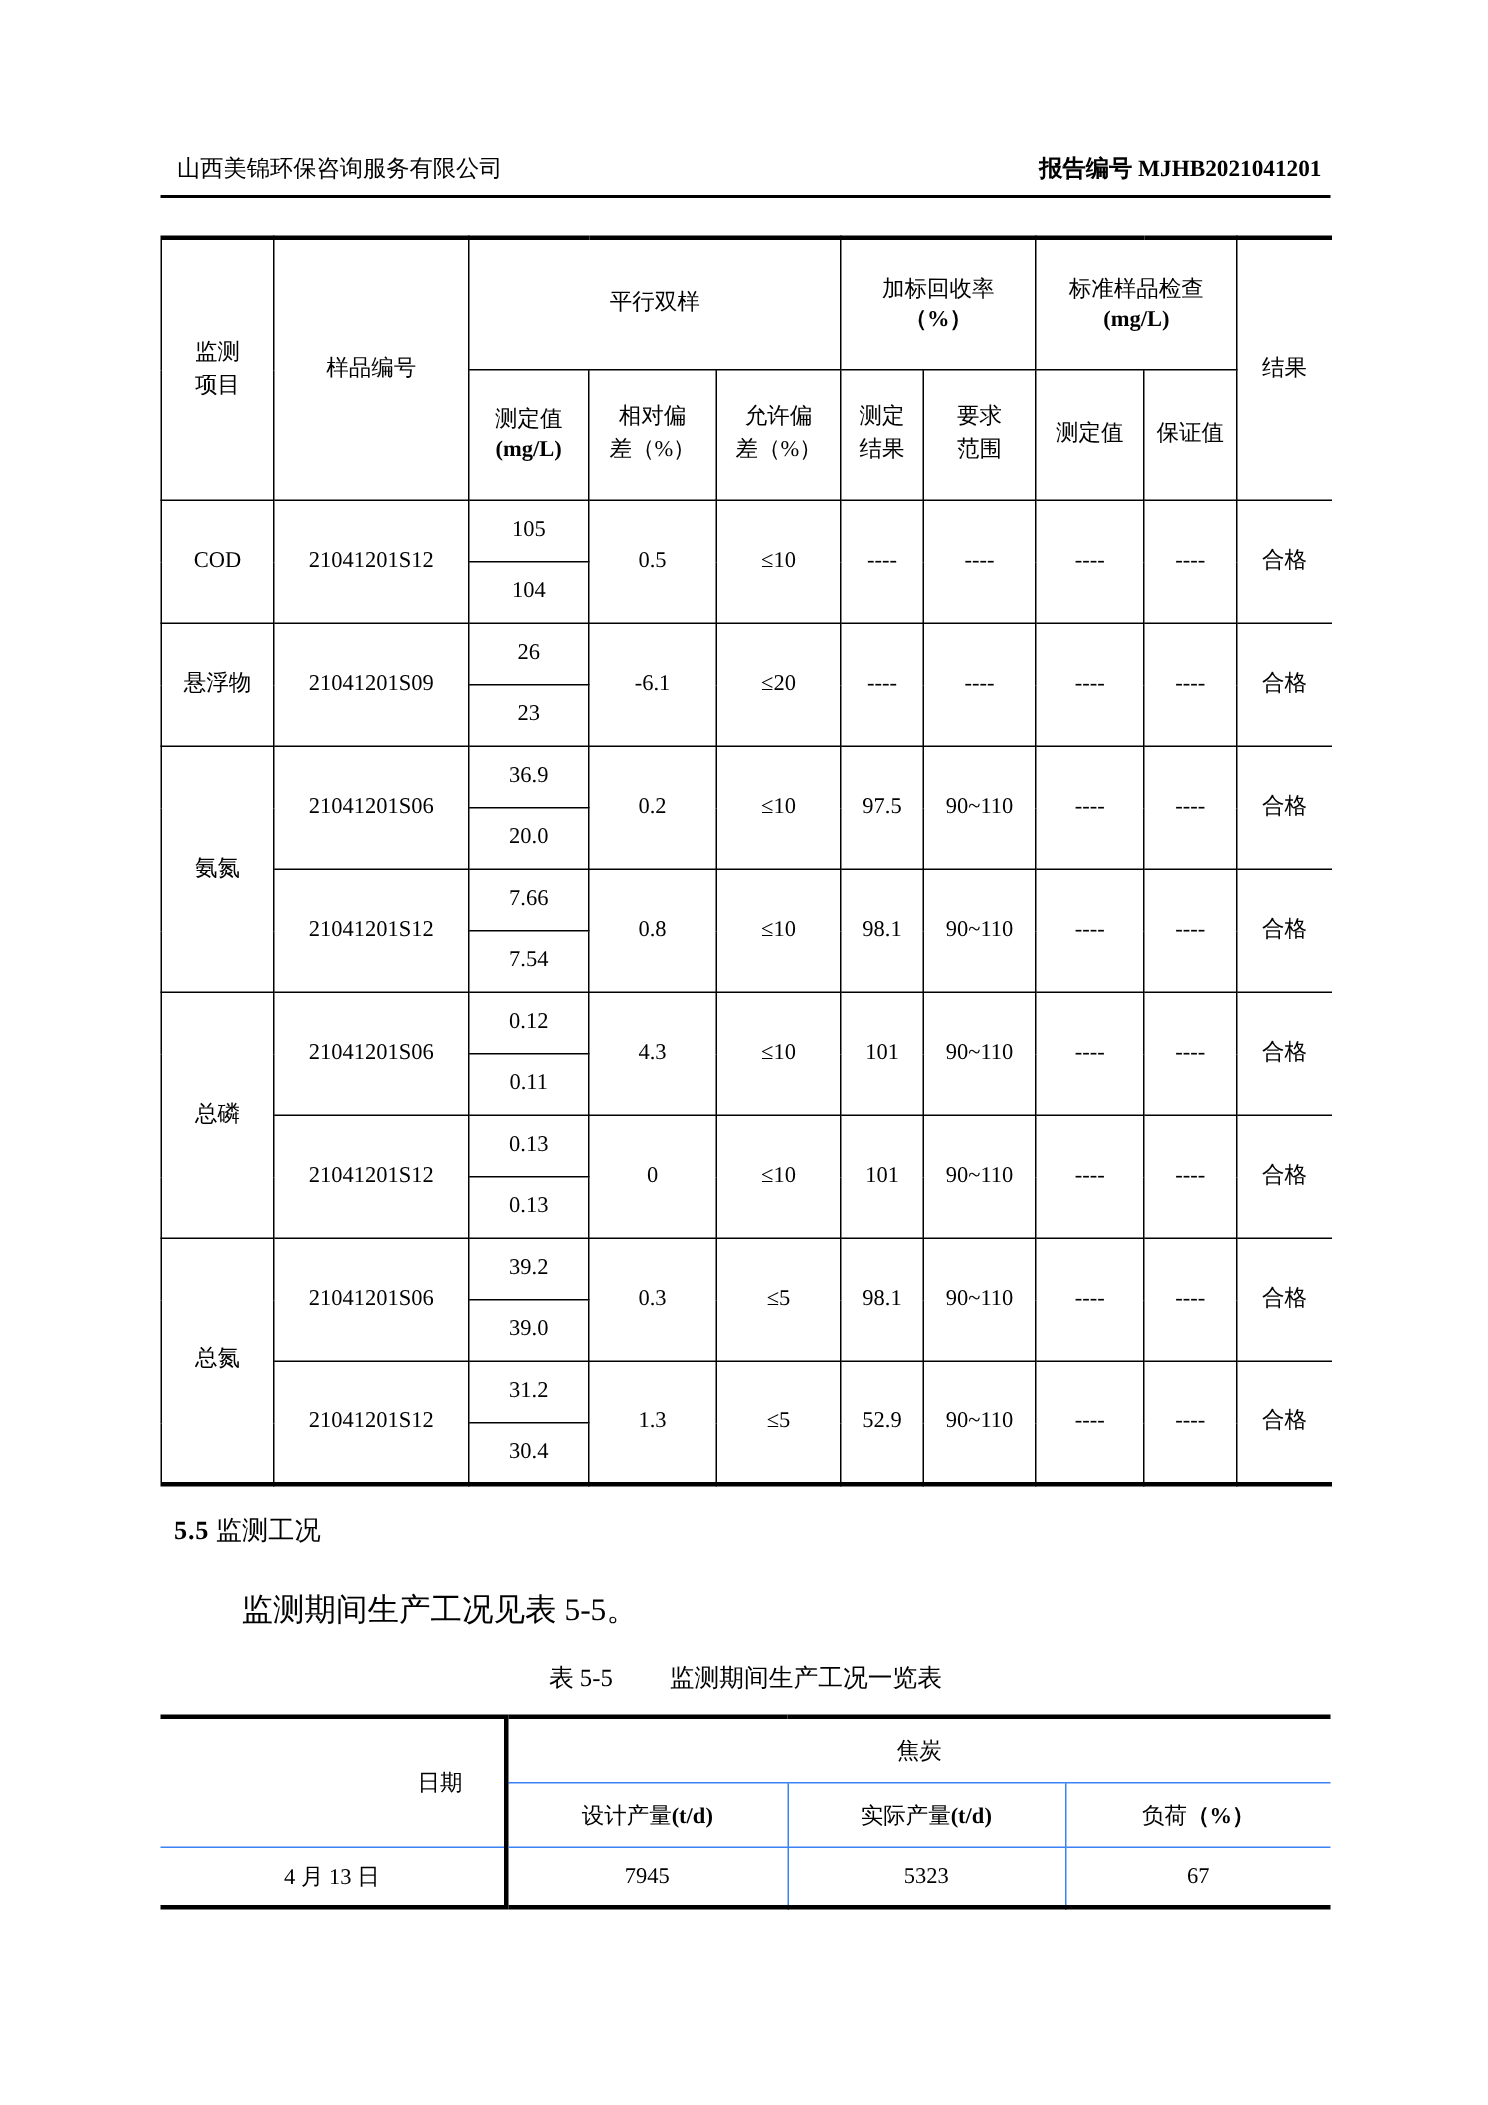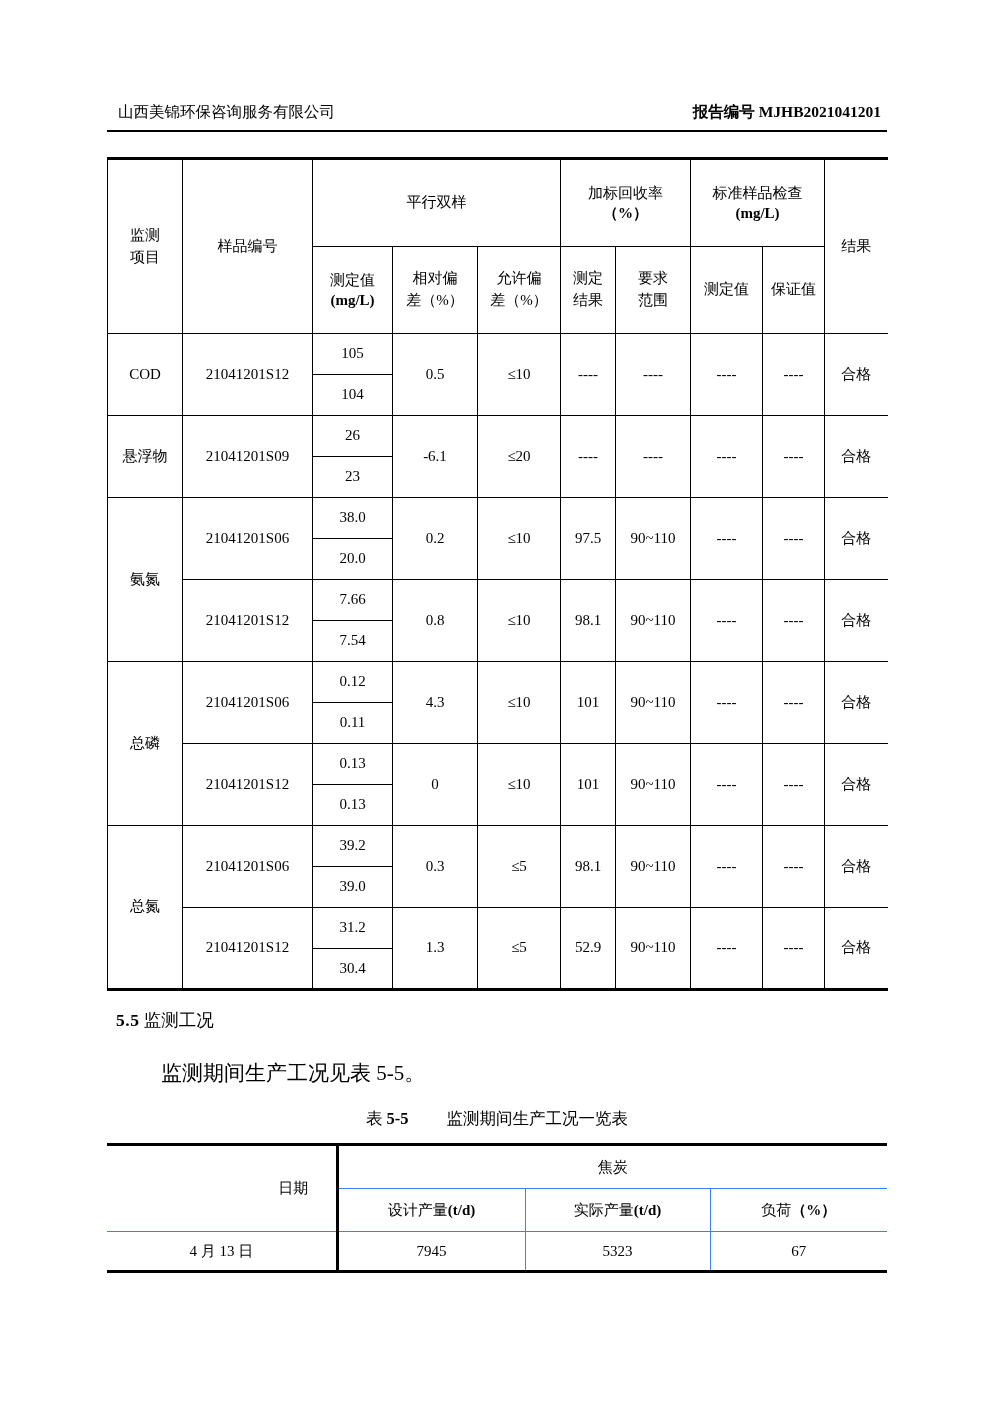--- a/index.html
+++ b/index.html
@@ -51,21 +51,21 @@
   .qa-table tr.h2 { height: 45px; }
   .qa-table tr.r  { height: 41px; }
   .qa-table .line { display: block; line-height: 1.35; }
   .bold { font-weight: bold; }
 
   
   .section-heading { margin-top: 17px; font-size: 17.5px; padding-left: 9px; }
   .section-heading .num { font-weight: bold; letter-spacing: 0.5px; }
   .body-paragraph { margin-top: 27px; font-size: 21px; padding-left: 54px; }
   .table-caption { margin-top: 21px; font-size: 16.5px; text-align: center; }
-  .table-caption .cap-num { font-weight: bold; }
+  .table-caption .cap-num { font-weight: normal; }
   .table-caption .cap-title { margin-left: 38px; }
 
   
   .prod-table {
     width: 780px;
     margin-top: 13px;
     border-top: 3px solid #000;
     border-bottom: 3px solid #000;
   }
   .prod-table td {
@@ -174,21 +174,21 @@
         <td rowspan="2">----</td>
         <td rowspan="2" class="edge-r">合格</td>
       </tr>
       <tr class="r">
             <td>23</td>
           </tr>
 
       <tr class="r">
         <td rowspan="4">氨氮</td>
         <td rowspan="2">21041201S06</td>
-        <td>38.0</td>
+        <td>36.9</td>
         <td rowspan="2">0.2</td>
         <td rowspan="2">≤10</td>
         <td rowspan="2">97.5</td>
         <td rowspan="2">90~110</td>
         <td rowspan="2">----</td>
         <td rowspan="2">----</td>
         <td rowspan="2" class="edge-r">合格</td>
       </tr>
       <tr class="r">
             <td>20.0</td>

